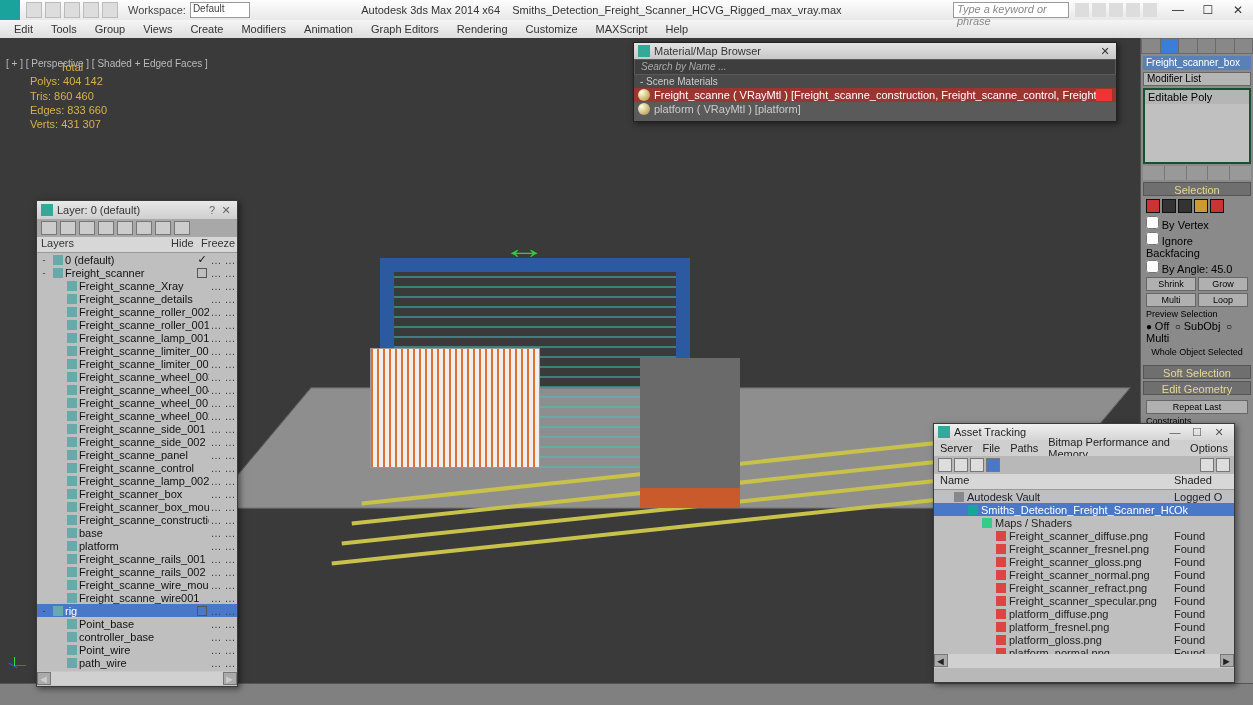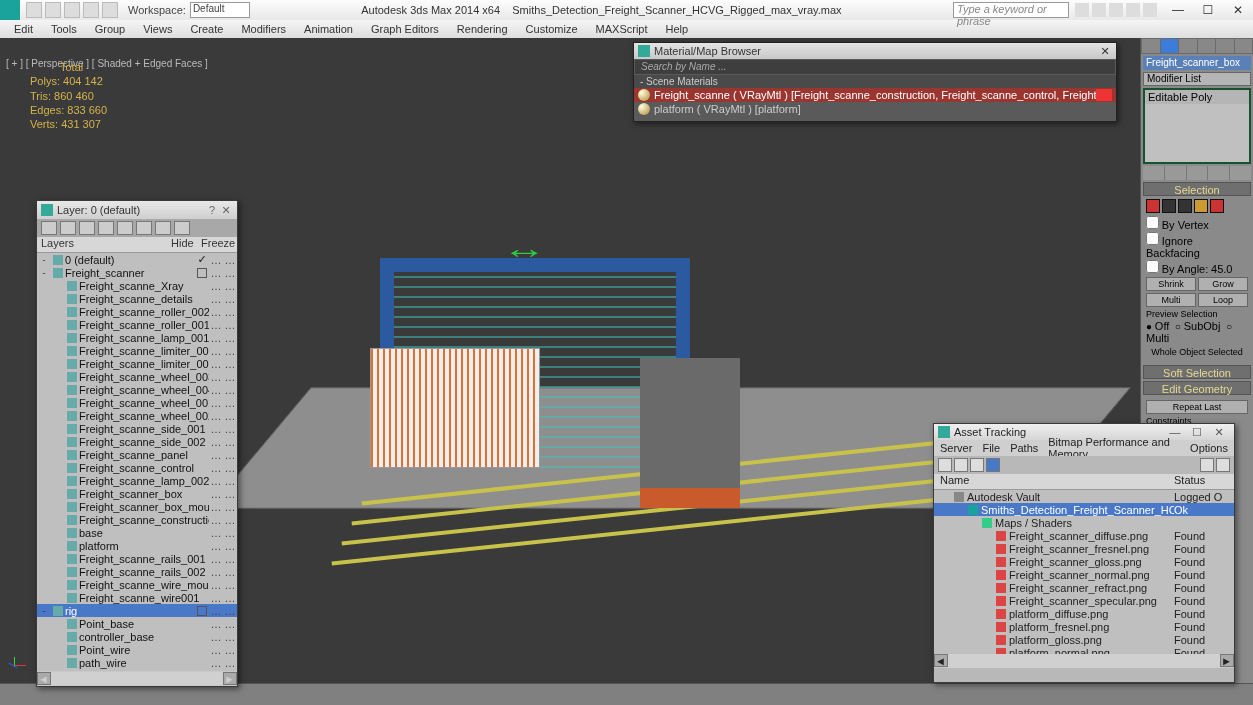--- a/index.html
+++ b/index.html
@@ -617,21 +617,21 @@
     <span></span>
     <span></span>
     <span></span>
     <span class="active"></span>
     <span class="spacer"></span>
     <span></span>
     <span></span>
   </div>
   <div class="at-head">
     <div class="c1">Name</div>
-      <div class="c2">Status</div>
+      <div class="c2">Shaded</div>
   </div>
   <div class="at-list" id="at-list">
       <div class="at-row">
         <span class="ind" style="width: 4px;"></span>
         <span class="ic vault"></span>
         <span class="nm">Autodesk Vault</span>
         <span class="st">Logged O</span>
       </div>
       <div class="at-row sel">
         <span class="ind" style="width: 18px;"></span>

